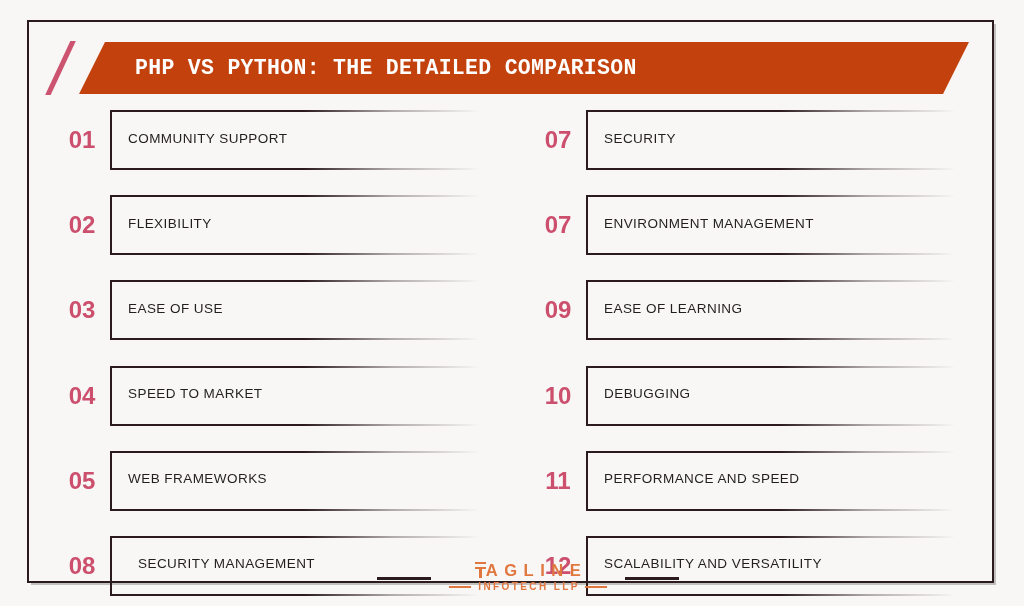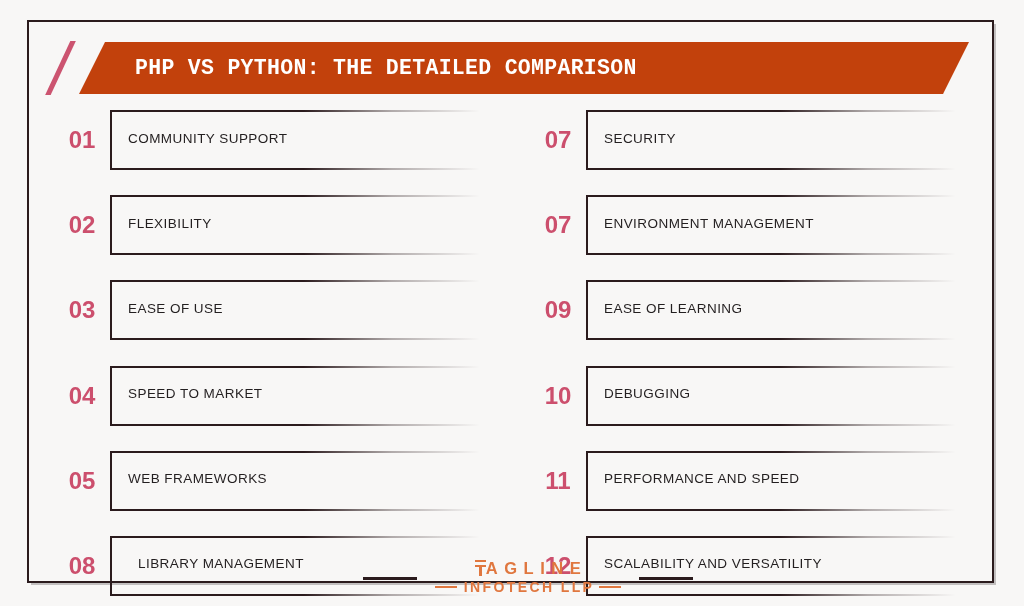--- a/index.html
+++ b/index.html
@@ -203,21 +203,21 @@
     justify-content: center;
     margin-top: 4px;
   }
   .logo-sub .dash {
     width: 22px;
     height: 2px;
     background: #e0773f;
   }
   .logo-sub .txt {
     color: #e0773f;
-    font-size: 14px;
+    font-size: 10px;
     font-weight: bold;
     letter-spacing: 2.4px;
     padding: 0 5px 0 7px;
   }
 </style>
 </head>
 <body>
 
 <div class="poster">
 
@@ -267,21 +267,21 @@
       <div class="item">
         <div class="num">05</div>
         <div class="box">
           <div class="label">WEB FRAMEWORKS</div>
         </div>
       </div>
 
       <div class="item">
         <div class="num">08</div>
         <div class="box">
-          <div class="label indent">LIBRARY MANAGEMENT</div>
+          <div class="label indent">SECURITY MANAGEMENT</div>
         </div>
       </div>
 
     </div>
 
     <div class="col col-right">
 
       <div class="item">
         <div class="num">07</div>
         <div class="box">

